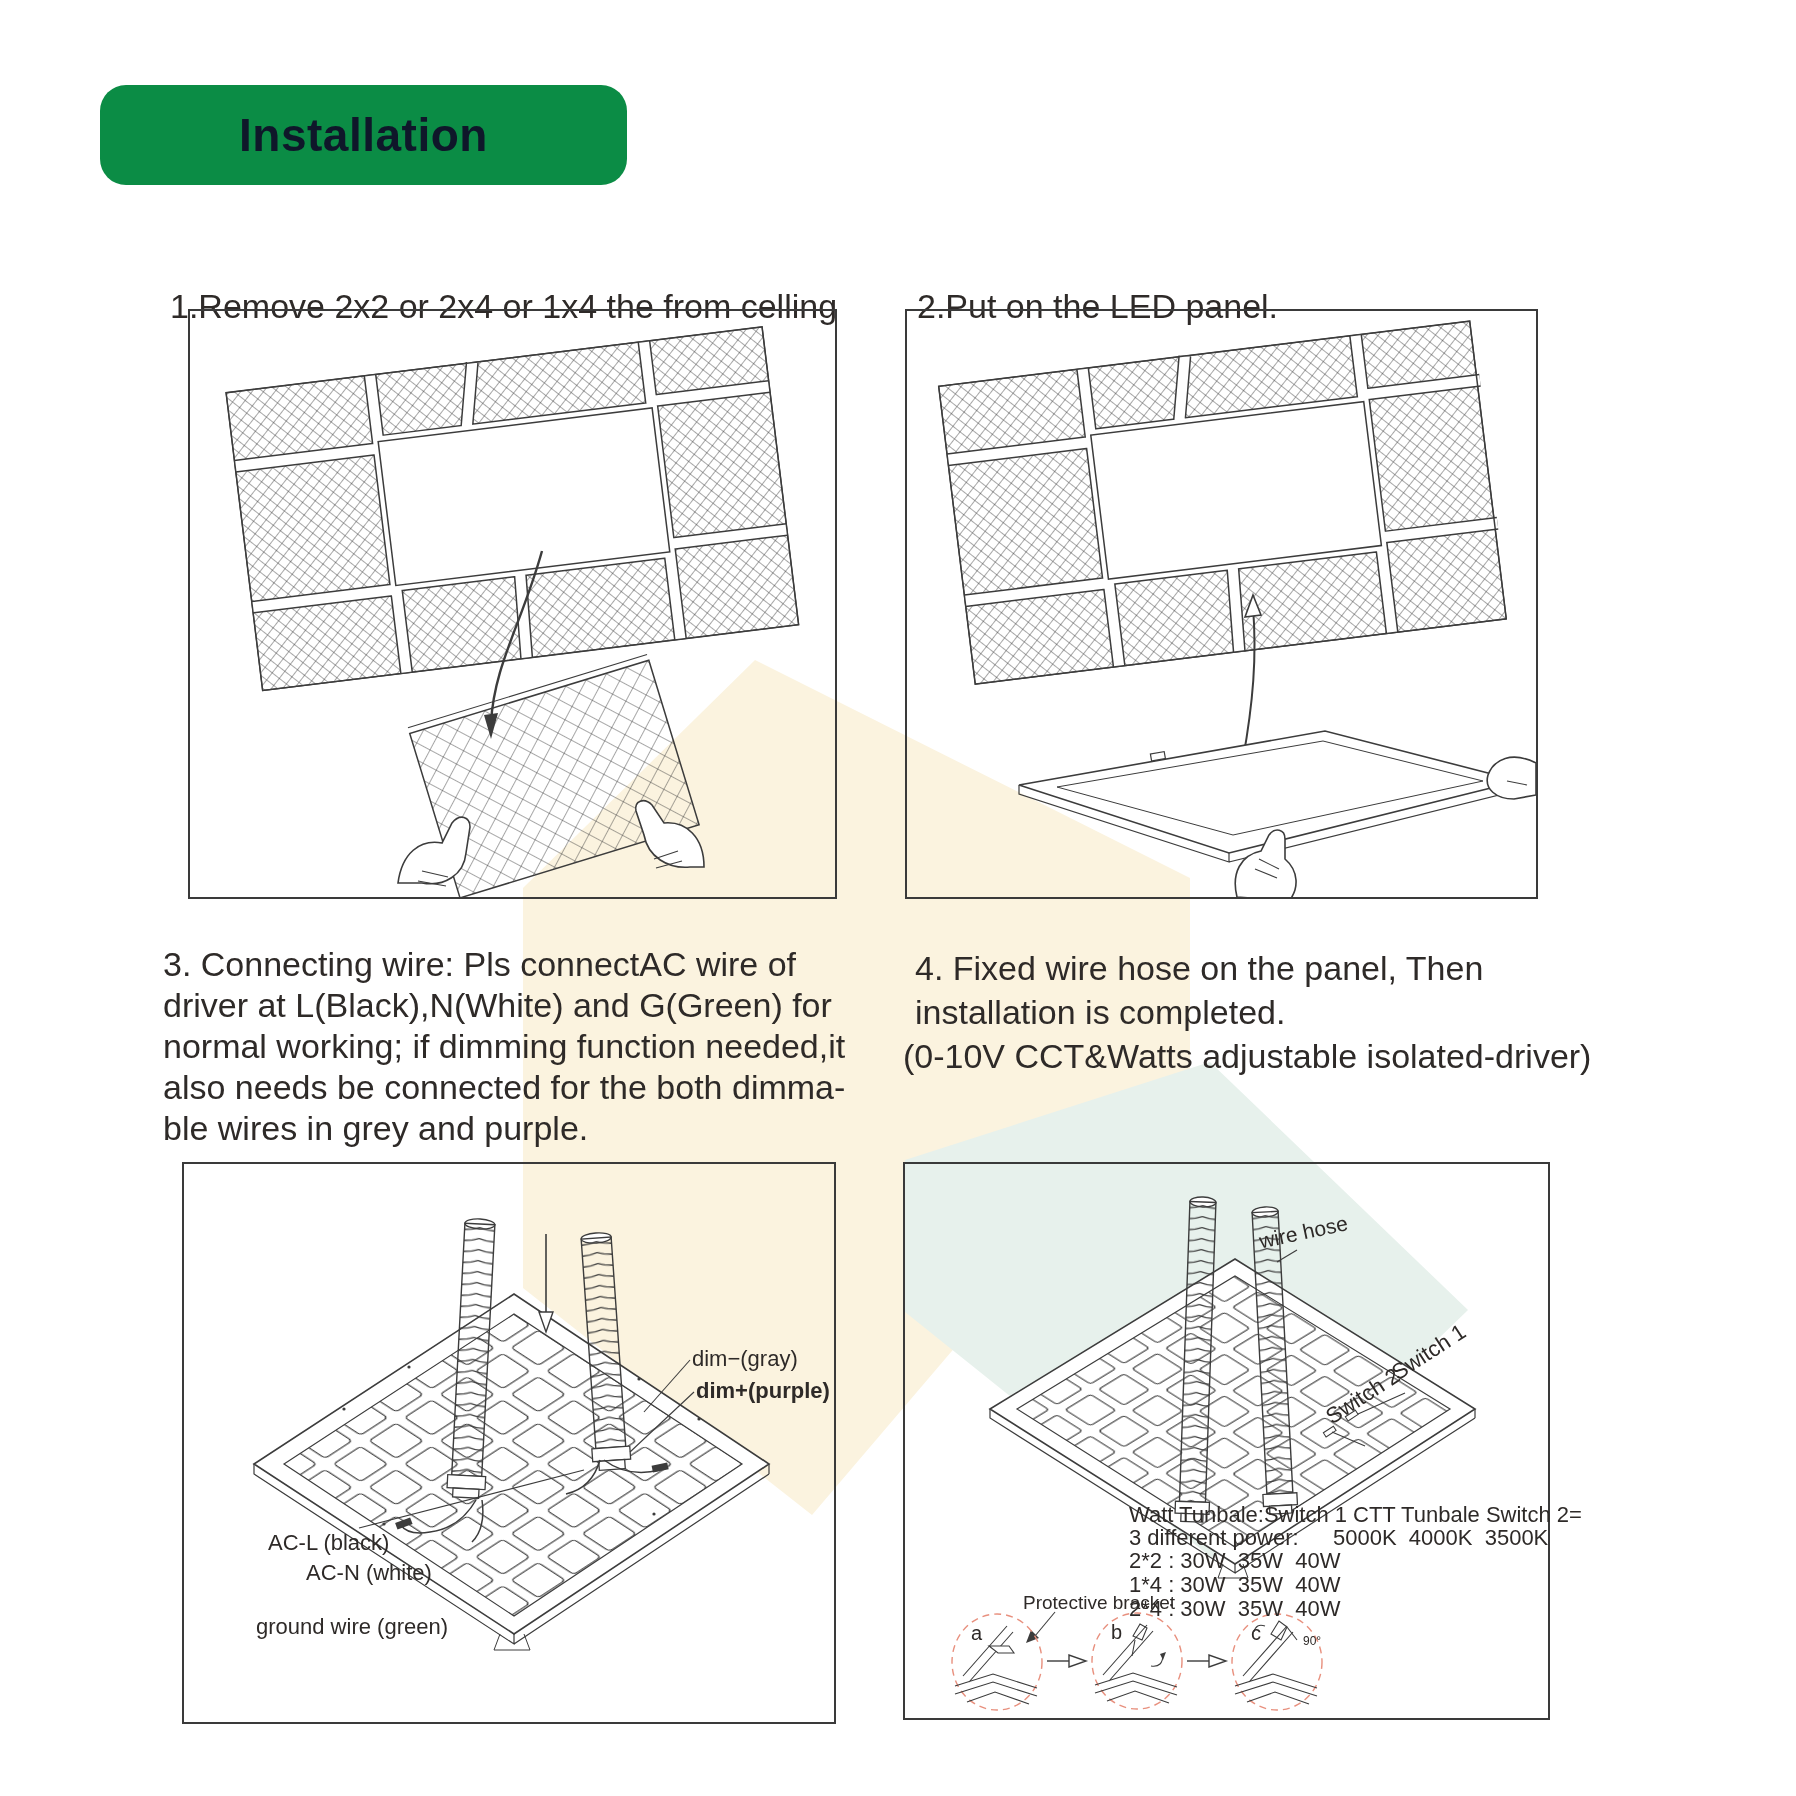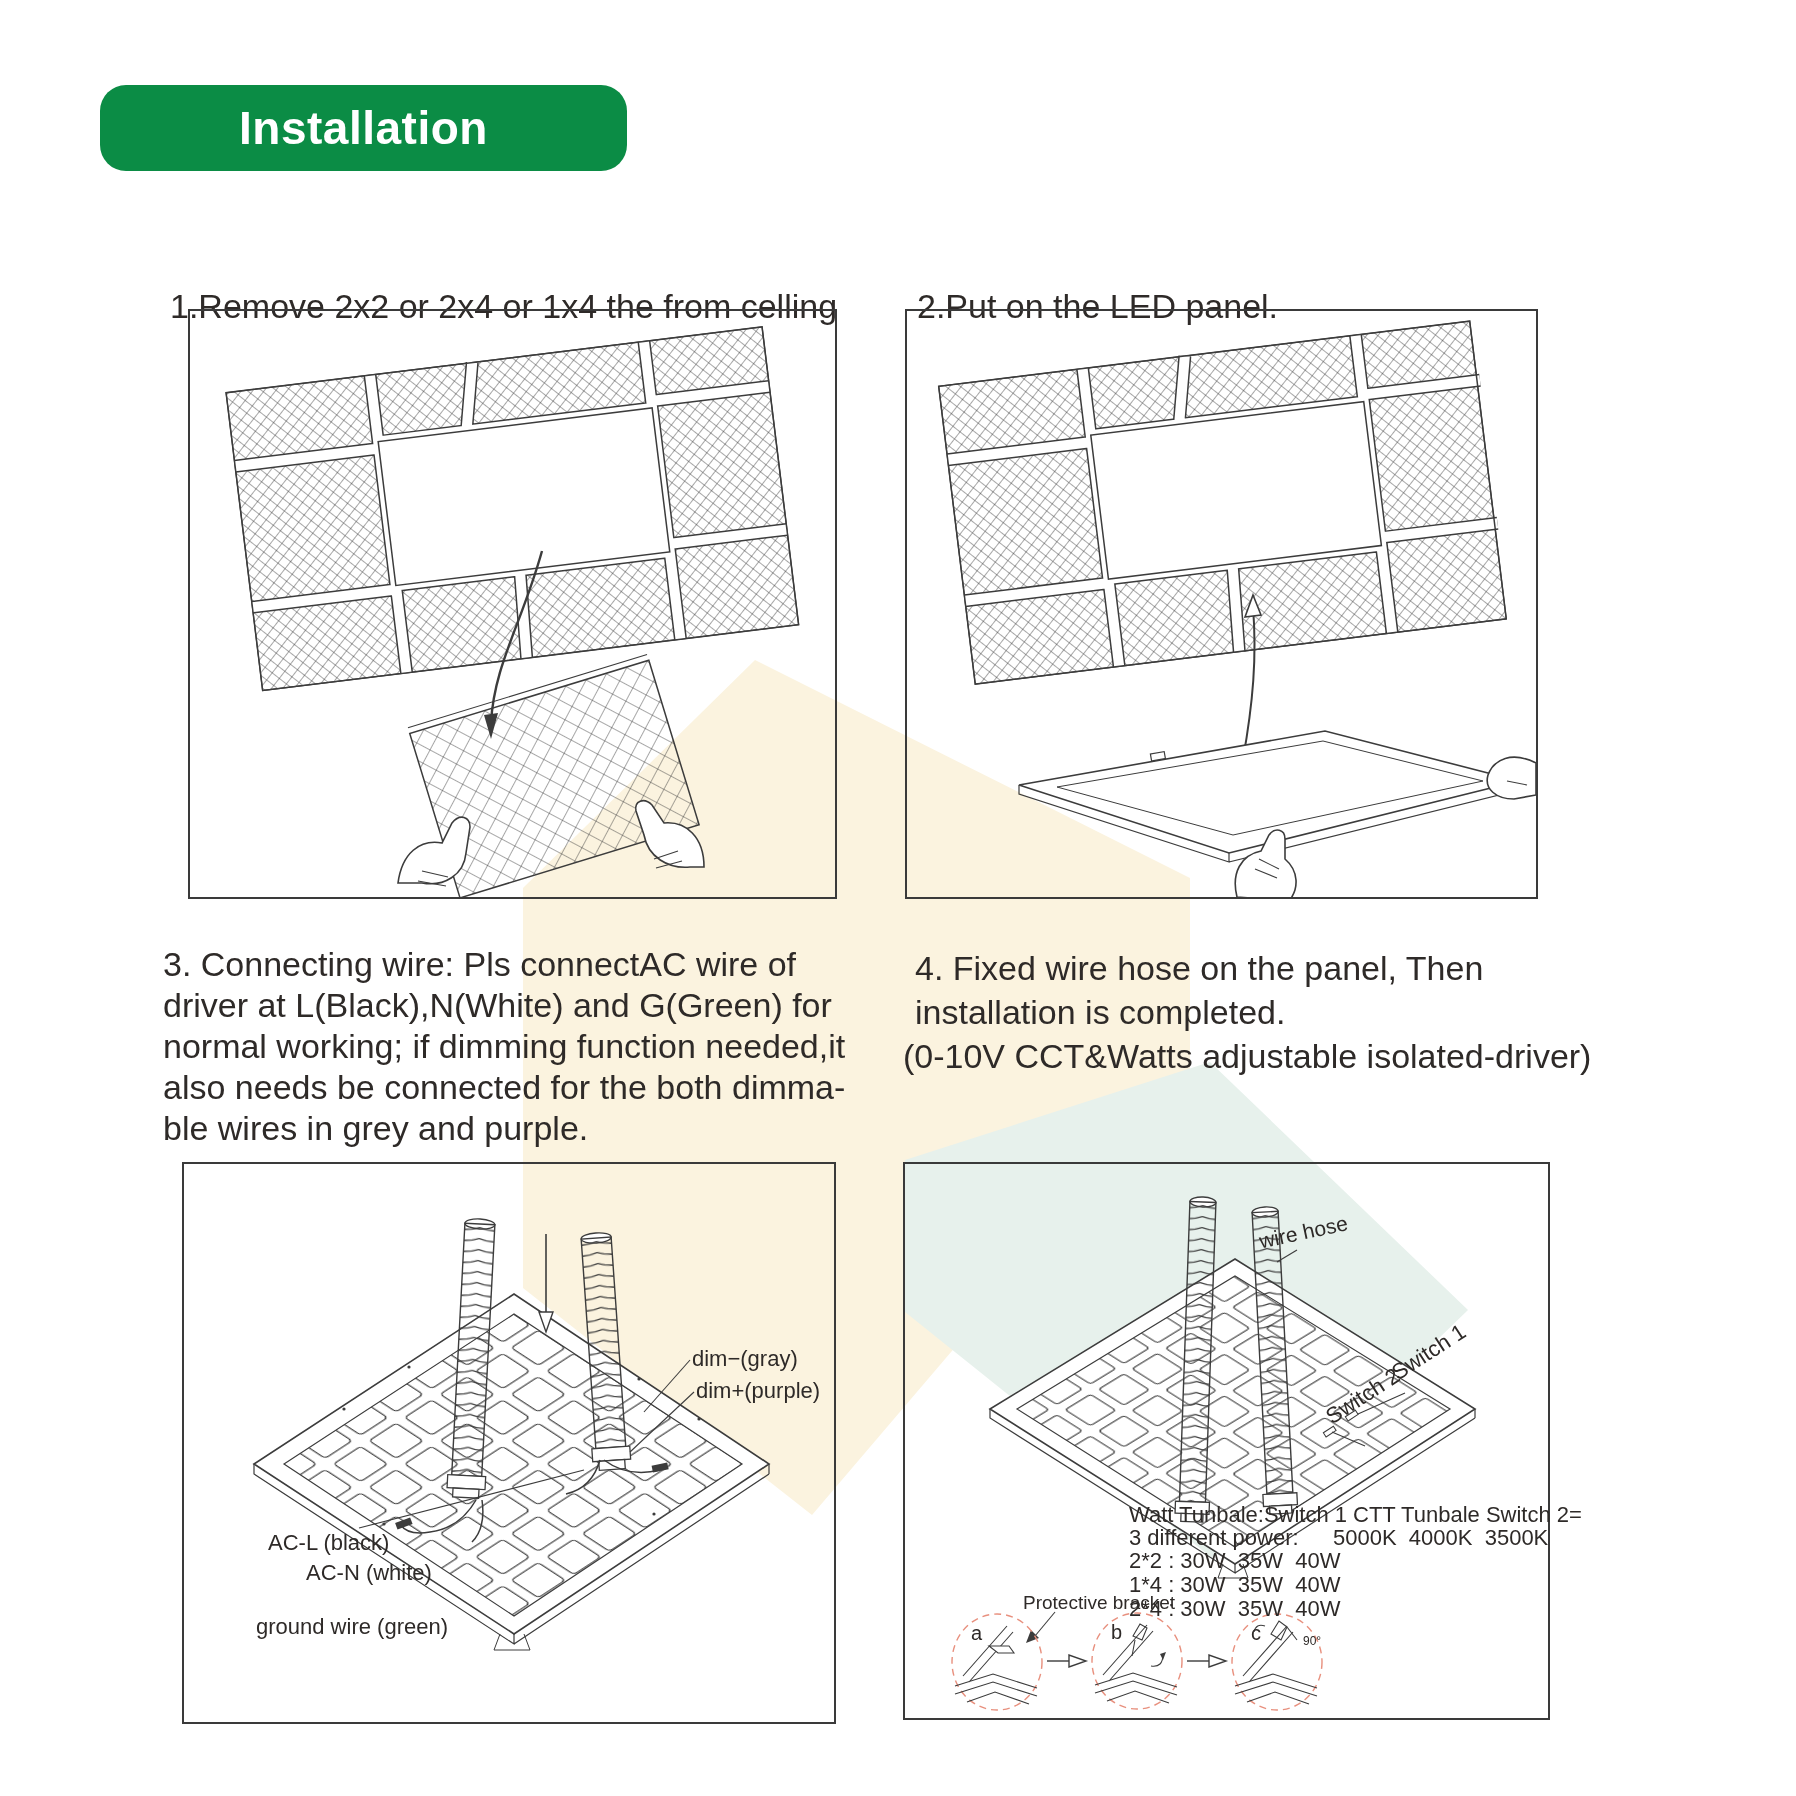--- a/index.html
+++ b/index.html
@@ -1,22 +1,22 @@
 <!DOCTYPE html>
 <html><head>
 <meta charset="utf-8">
 <style>
   html,body{margin:0;padding:0;background:#ffffff;}
   body{font-family:"Liberation Sans",sans-serif;color:#2e2a28;}
   #canvas{position:relative;width:1796px;height:1796px;background:#fff;overflow:hidden;}
   #wm{position:absolute;left:0;top:0;z-index:0;}
   .content{position:relative;z-index:1;}
-  .badge{position:absolute;left:100px;top:85px;width:527px;height:86px;background:#0b8c45;
+  .badge{position:absolute;left:100px;top:85px;width:527px;height:100px;background:#0b8c45;
          border-radius:26px;display:flex;align-items:center;justify-content:center;
-         color:#ffffff;font-size:46px;font-weight:bold;letter-spacing:0.5px;text-align:center;}
+         color:#0f172a;font-size:46px;font-weight:bold;letter-spacing:0.5px;text-align:center;}
   .step-title{position:absolute;font-size:34px;color:#2e2a28;white-space:nowrap;margin-top:41px;}
   .para{position:absolute;font-size:34px;line-height:41px;color:#2e2a28;}
   .para div{white-space:nowrap;}
   .indent{padding-left:12px;}
   .figure{position:absolute;border:2px solid #3a3a3a;background:transparent;}
   .figure svg{position:absolute;left:0;top:0;}
   .lbl{position:absolute;font-size:22px;color:#2e2a28;white-space:nowrap;z-index:2;}
   .lbl-sm{font-size:19px;}
   .lbl-xs{font-size:12px;}
   .pre{white-space:pre;}
@@ -166,21 +166,21 @@
         </g>
         <rect x="212" y="356" width="16" height="7" transform="rotate(-20 220 360)" fill="#3c3c3c"></rect>
         <rect x="468" y="300" width="16" height="7" transform="rotate(-12 476 303)" fill="#3c3c3c"></rect>
         <g stroke="#3c3c3c" stroke-width="1.1" fill="none">
           <path d="M506,196 L460,248"></path>
           <path d="M510,228 L446,288"></path>
           <path d="M175,364 L400,306"></path>
         </g>
       </svg>
       <div class="lbl" style="left:508px;top:182px;">dim−(gray)</div>
-      <div class="lbl" style="left:512px;top:214px;">dim+(purple)</div>
+      <div class="lbl" style="left:512px;top:214px;font-weight:bold;">dim+(purple)</div>
       <div class="lbl" style="left:84px;top:366px;">AC-L (black)</div>
       <div class="lbl" style="left:84px;top:396px;margin-left:38px;">AC-N (white)</div>
       <div class="lbl" style="left:72px;top:426px;margin-top:24px;">ground wire (green)</div>
     </div>
 
     <div class="figure" style="left:903px;top:1162px;width:643px;height:554px;">
       <svg width="643" height="554" viewBox="0 0 643 554">
         <defs>
           <pattern id="ribs4" width="30" height="11" patternUnits="userSpaceOnUse">
             <path d="M0,5.5 Q15,11 30,5.5" stroke="#3c3c3c" stroke-width="1.3" fill="none"></path>

